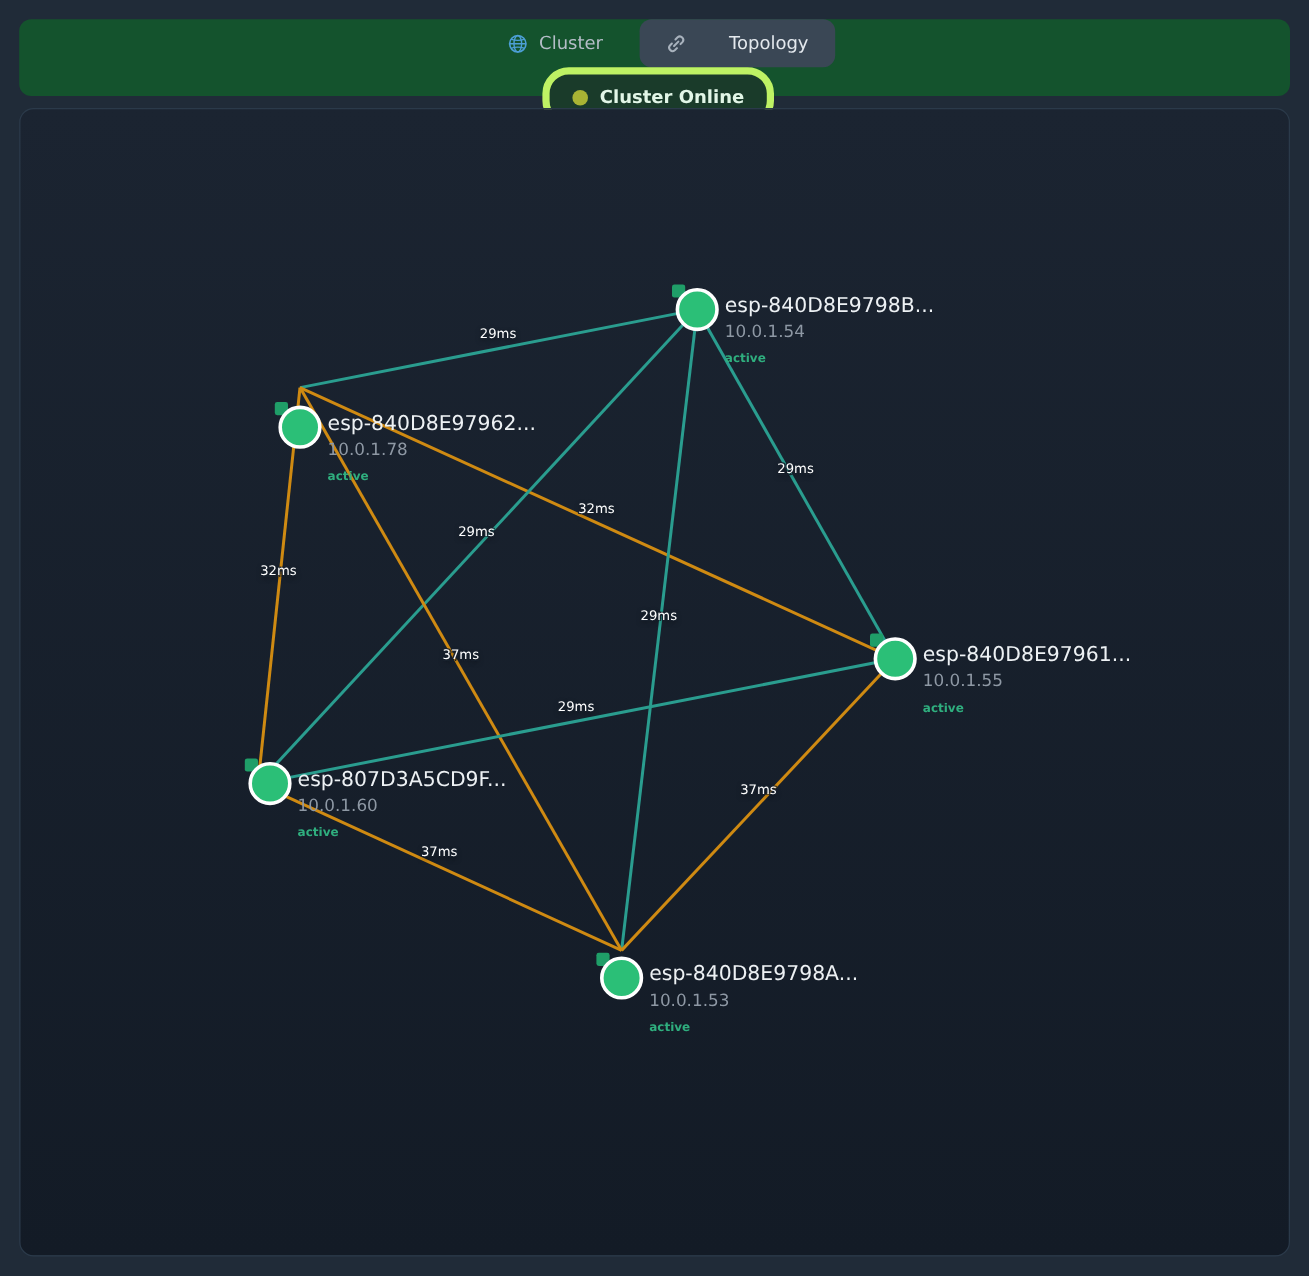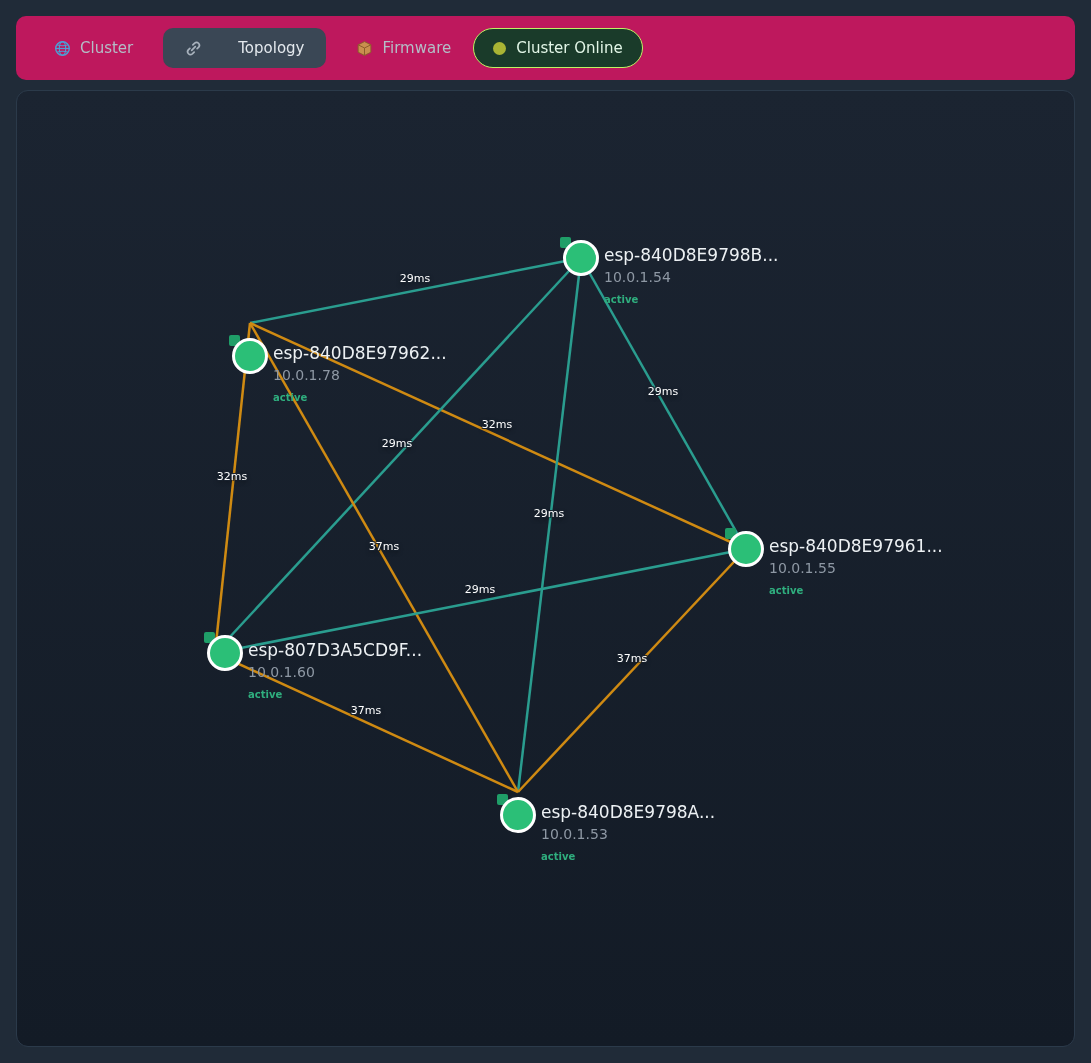--- a/index.html
+++ b/index.html
@@ -7,45 +7,46 @@
   body {
     background:#202b38;
     font-family:"DejaVu Sans","Liberation Sans",sans-serif;
     overflow:hidden;
     position:relative;
   }
   
   .topbar {
     margin:16px 16px 10px 16px;
     height:64px;
-    background:#be185d;
+    background:#14532d;
     border-radius:10px;
     display:flex;
     align-items:center;
     padding:0 10px 0 16px;
+    flex-direction:column;
   }
   .tabs { display:flex; align-items:center; gap:8px; }
   .tab {
     display:flex; align-items:center; gap:9px;
     padding:11px 22px;
     border:none; background:transparent;
     border-radius:10px;
     color:#b4bdc7; font-size:15px;
     font-family:inherit;
     cursor:pointer;
   }
   .tab.active { background:#3a4755; color:#e4e9ee;gap:36px; }
   .tab-icon { display:inline-flex; width:17px; height:17px; }
   .status-pill {
     display:flex; align-items:center; gap:10px;
     padding:10px 19px;
     border-radius:22px;
     background:#1a3b2a;
-    border:1px solid #bef264;
-    color:#e2f6e7; font-size:15px; font-weight:normal;
+    border:6px solid #bef264;
+    color:#e2f6e7; font-size:15px; font-weight:bold;
   }
   .status-dot { width:13px; height:13px; border-radius:50%; display:inline-block; }
   
   .canvas {
     position:relative;
     margin:0 16px;
     height:957px;
     border-radius:12px;
     border:1px solid #2b3a4a;
     background:linear-gradient(180deg,#1b2431 0%,#131b26 100%);
@@ -112,29 +113,20 @@
       <span class="tab-icon">
         <svg viewBox="0 0 16 16" width="17" height="17">
           <g stroke="#a8b2bd" stroke-width="1.6" fill="none" stroke-linecap="round">
             <path d="M6.3 9.7 L9.7 6.3"></path>
             <path d="M7.4 4.6 l1.7-1.7 a2.7 2.7 0 0 1 3.8 3.8 L11.4 8.2"></path>
             <path d="M8.6 11.4 l-1.7 1.7 a2.7 2.7 0 0 1 -3.8 -3.8 L4.6 7.8"></path>
           </g>
         </svg>
       </span>
       <span>Topology</span>
-    </button>
-    <button class="tab">
-      <span class="tab-icon">
-        <svg viewBox="0 0 16 16" width="17" height="17">
-          <path d="M8 1.5 L14 4.5 V11.5 L8 14.5 L2 11.5 V4.5 Z" fill="#c98f4e" stroke="#8a5a2b" stroke-width="0.9"></path>
-          <path d="M2 4.5 L8 7.5 L14 4.5 M8 7.5 V14.5" fill="none" stroke="#8a5a2b" stroke-width="0.9"></path>
-        </svg>
-      </span>
-      <span>Firmware</span>
     </button>
   </nav>
   <div class="status-pill">
     <span class="status-dot" style="background: rgb(169, 180, 52);"></span>
     <span>Cluster Online</span>
   </div>
 </header>
 
 <main class="canvas">
   <svg id="edge-svg">

